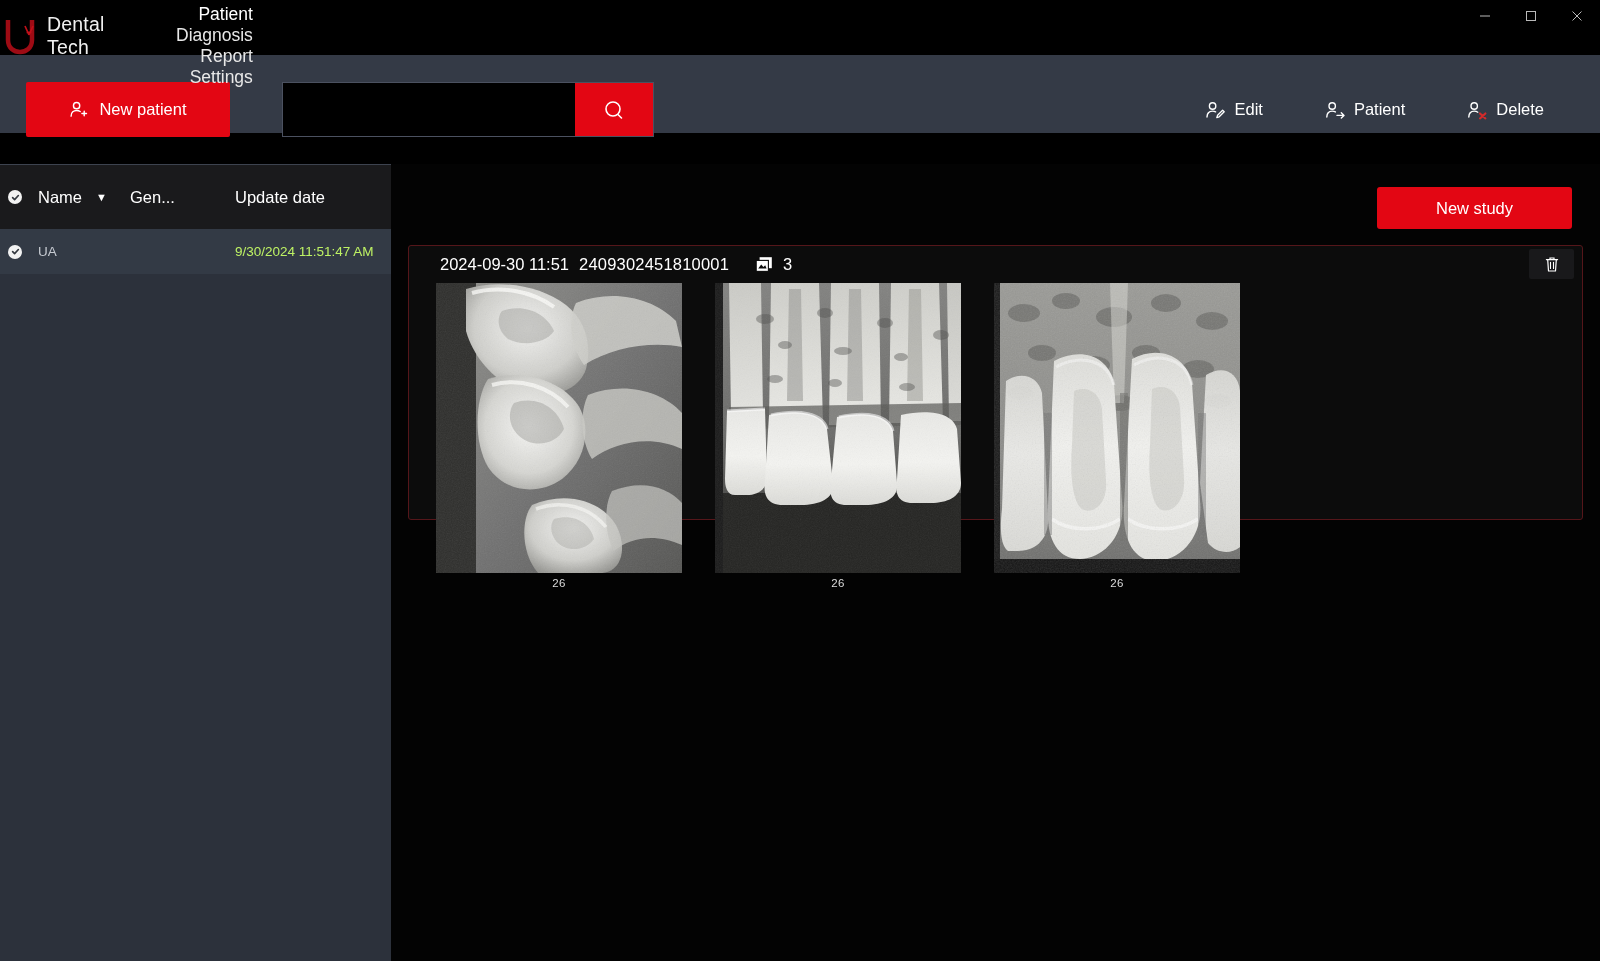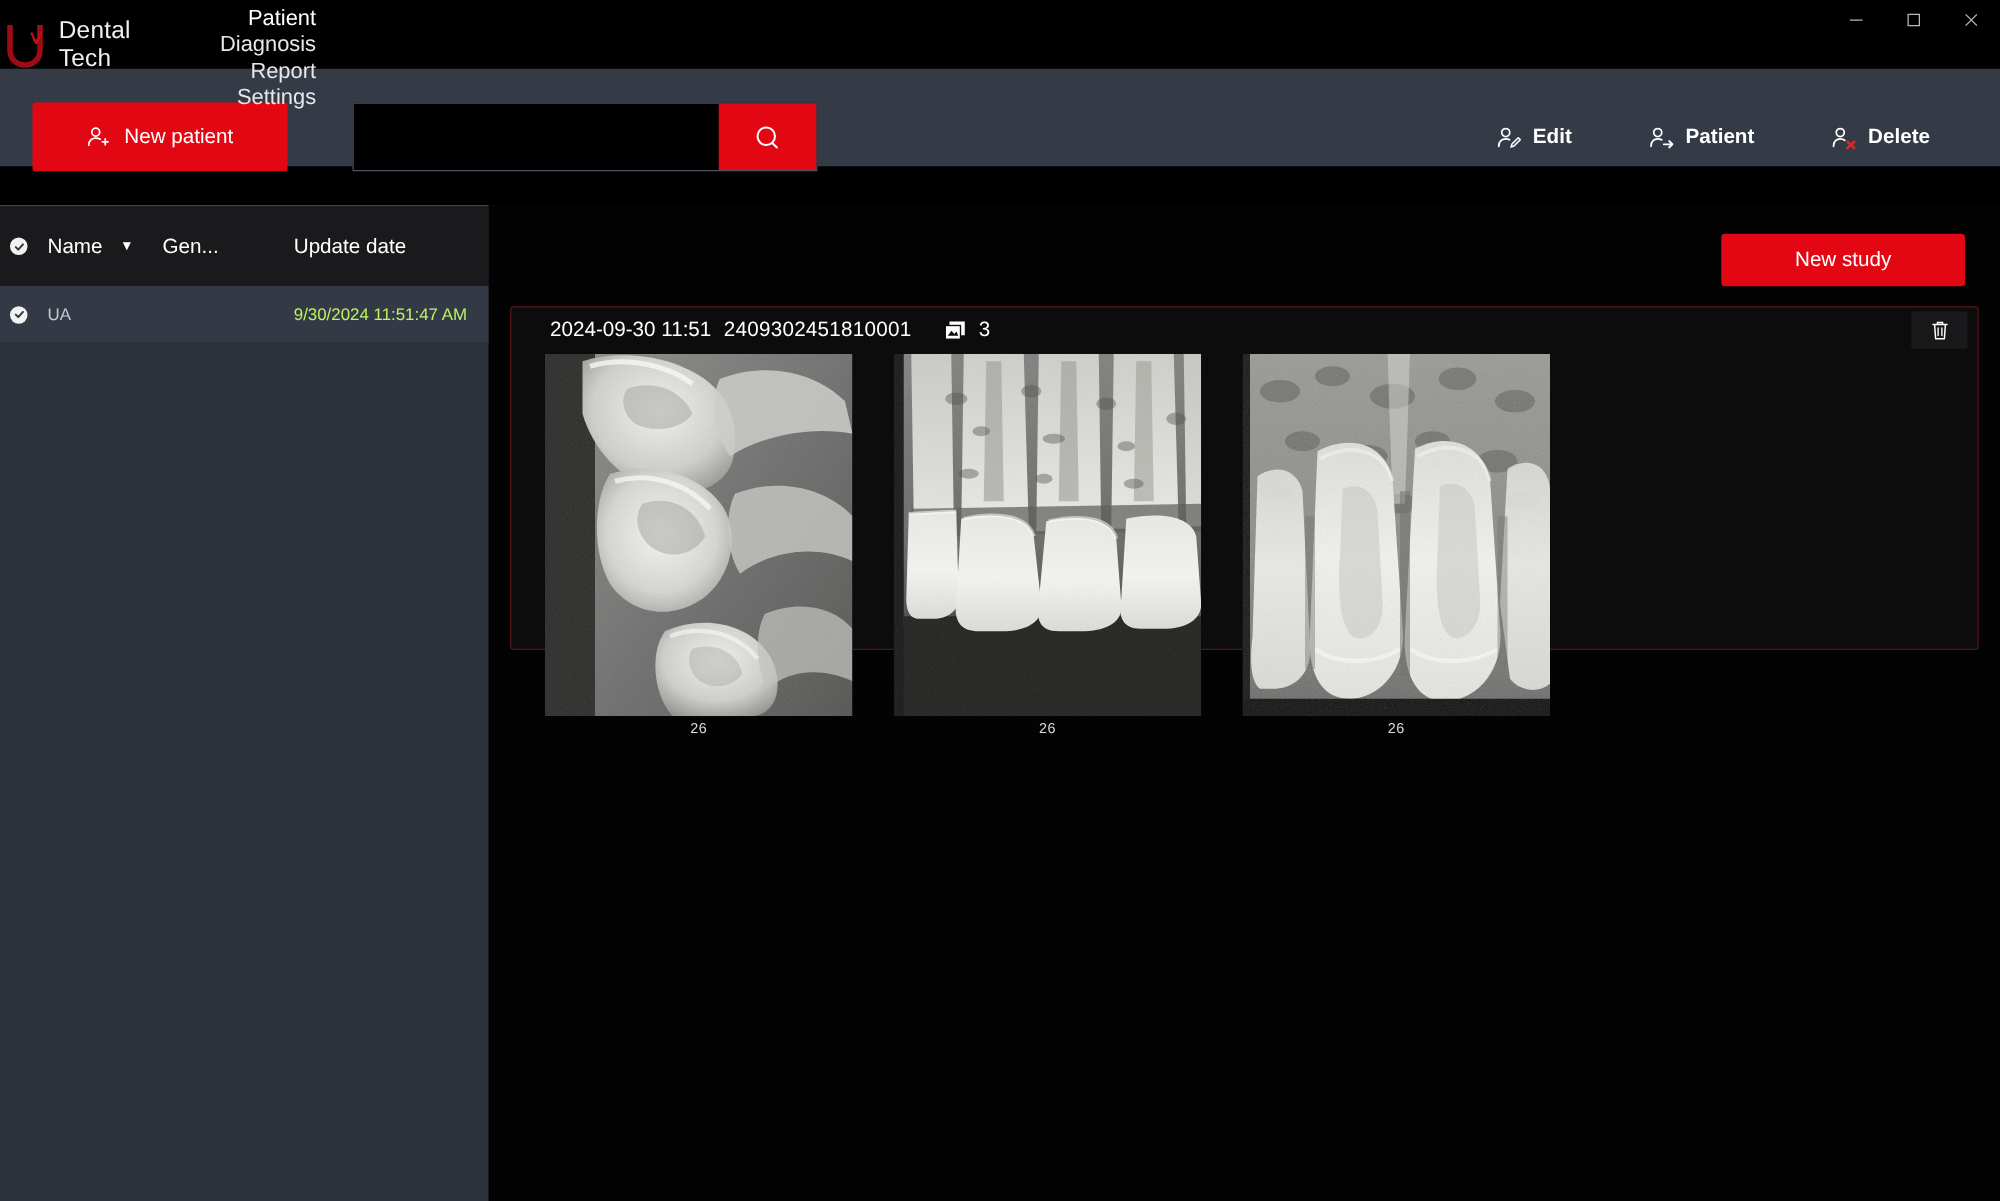--- a/index.html
+++ b/index.html
@@ -61,21 +61,21 @@
   .search-btn {
     width: 78px; height: 100%; background: #e30613; border: none; cursor: pointer;
     display: flex; align-items: center; justify-content: center;
   }
   .tool-actions {
     position: absolute; right: 56px; top: 27px; height: 55px;
     display: flex; align-items: center; gap: 62px;
   }
   .tool-action {
     display: flex; align-items: center; gap: 9px; color: #fff;
-    font-size: 16.5px; font-weight: bold; cursor: pointer; background: none; border: none;
+    font-size: 16.5px; font-weight: normal; cursor: pointer; background: none; border: none;
     font-family: "Liberation Sans", sans-serif;
   }
 
   
   .sidebar {
     position: absolute; left: 0; top: 164px; width: 391px; height: 797px;
     background: #2c313b; border-top: 1px solid #3d434f;
   }
   .list-head {
     height: 64px; background: #1a1a1c; display: flex; align-items: center;

